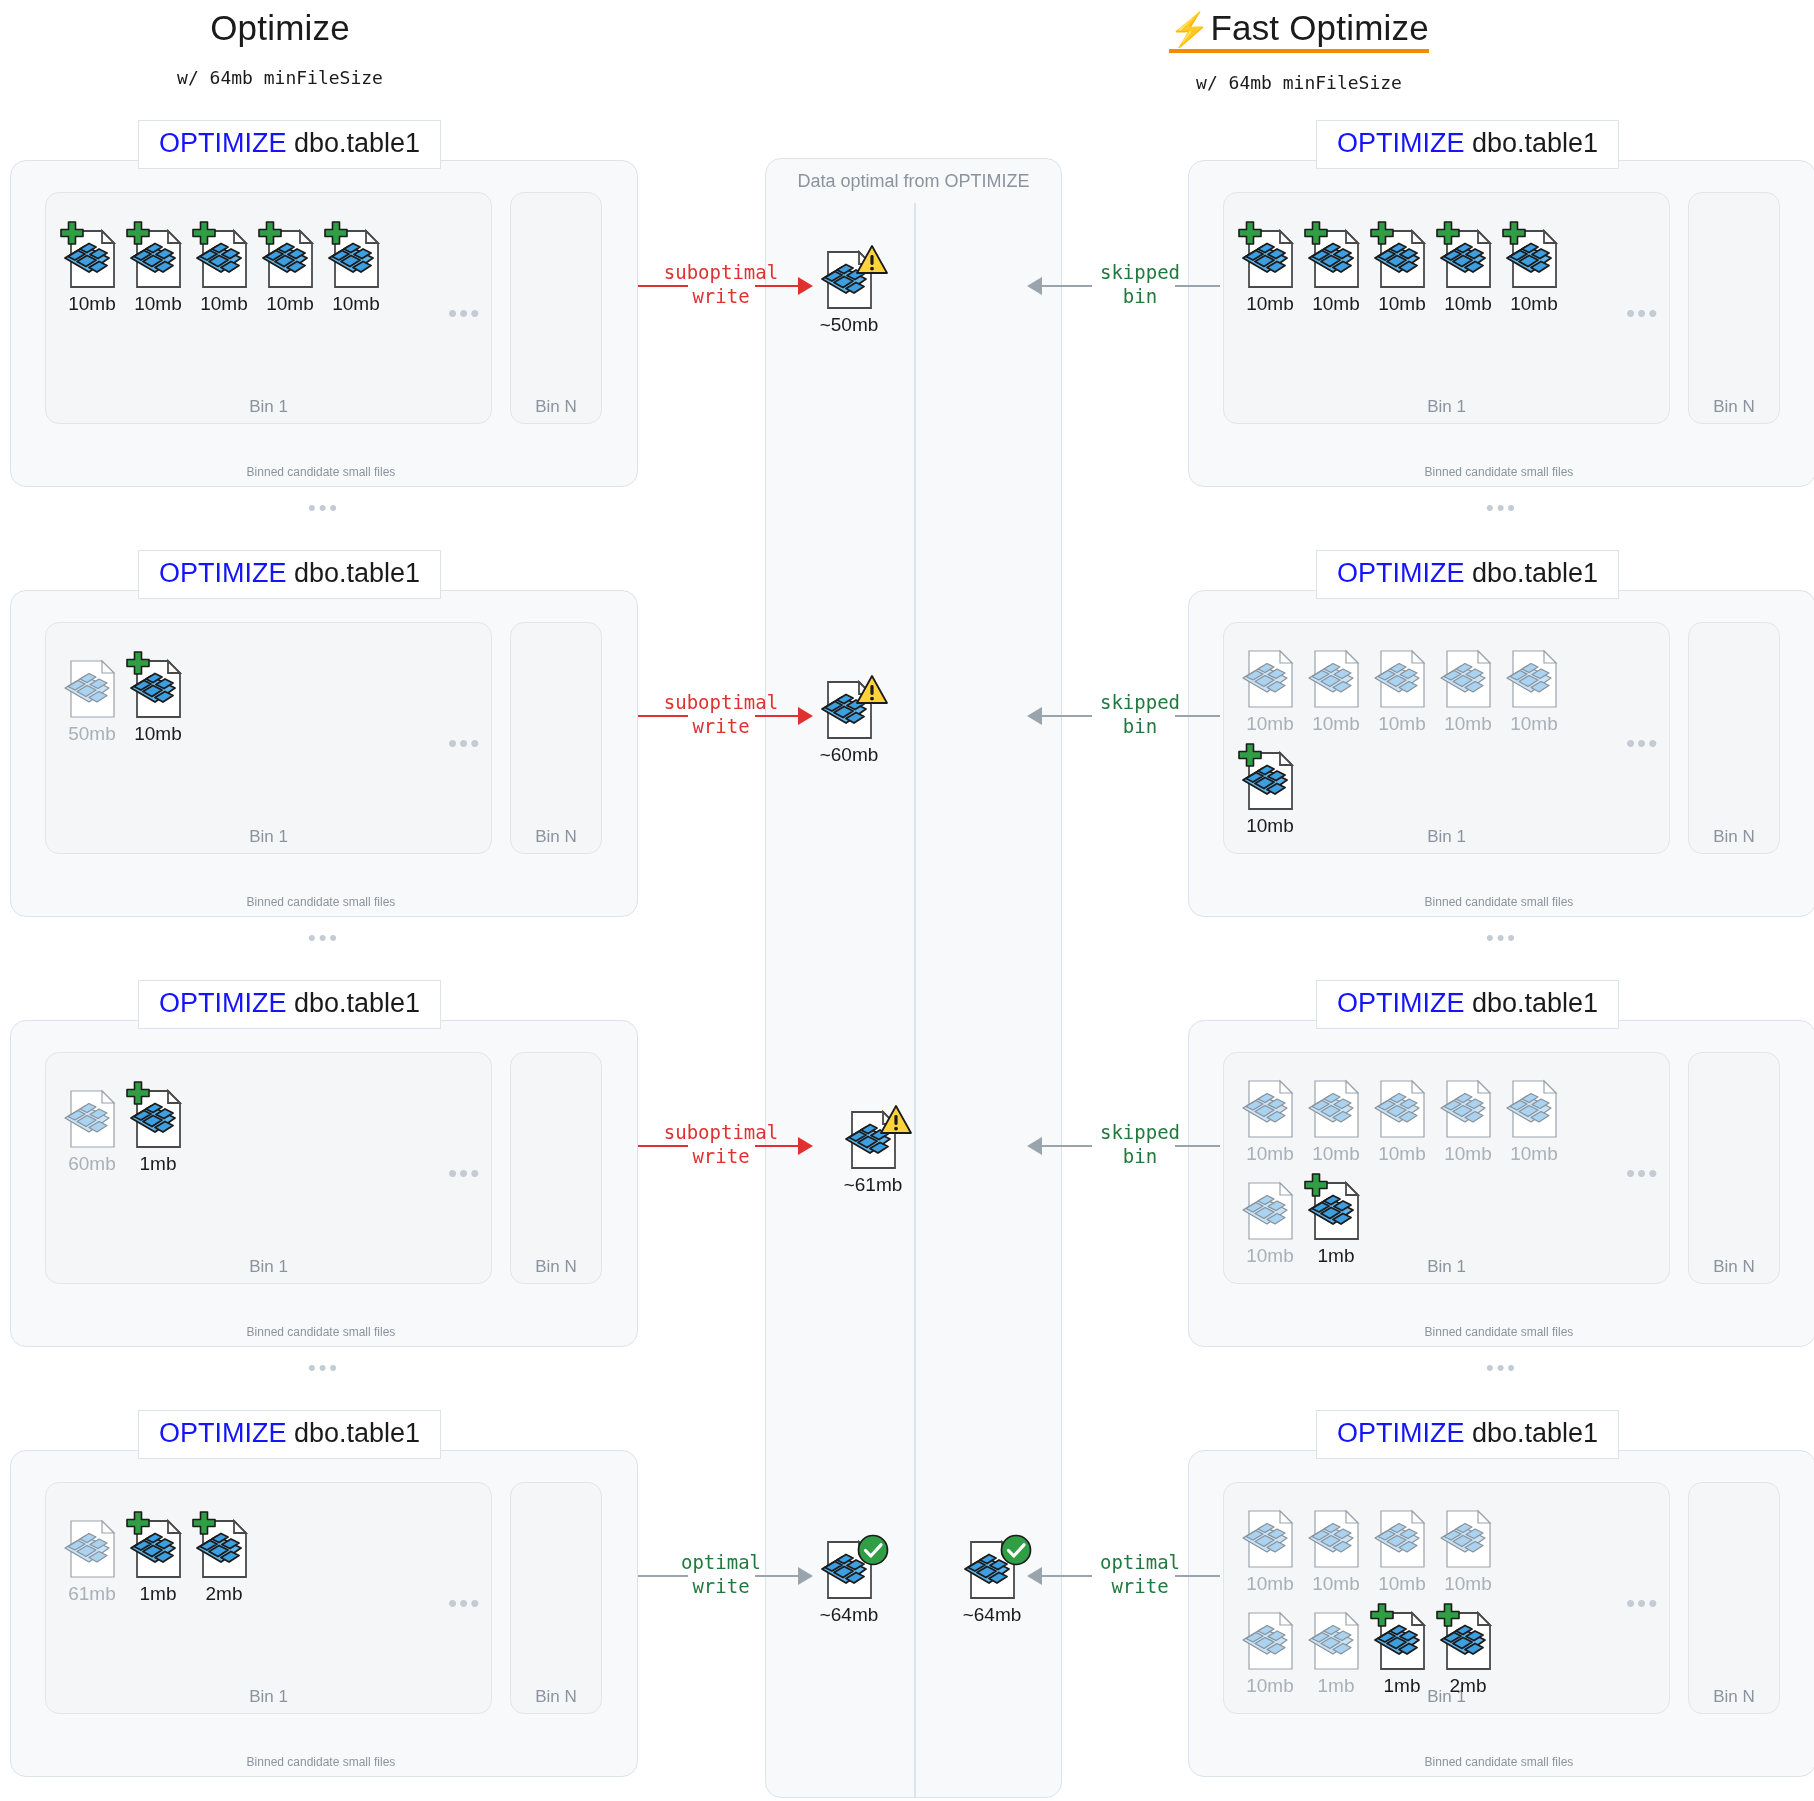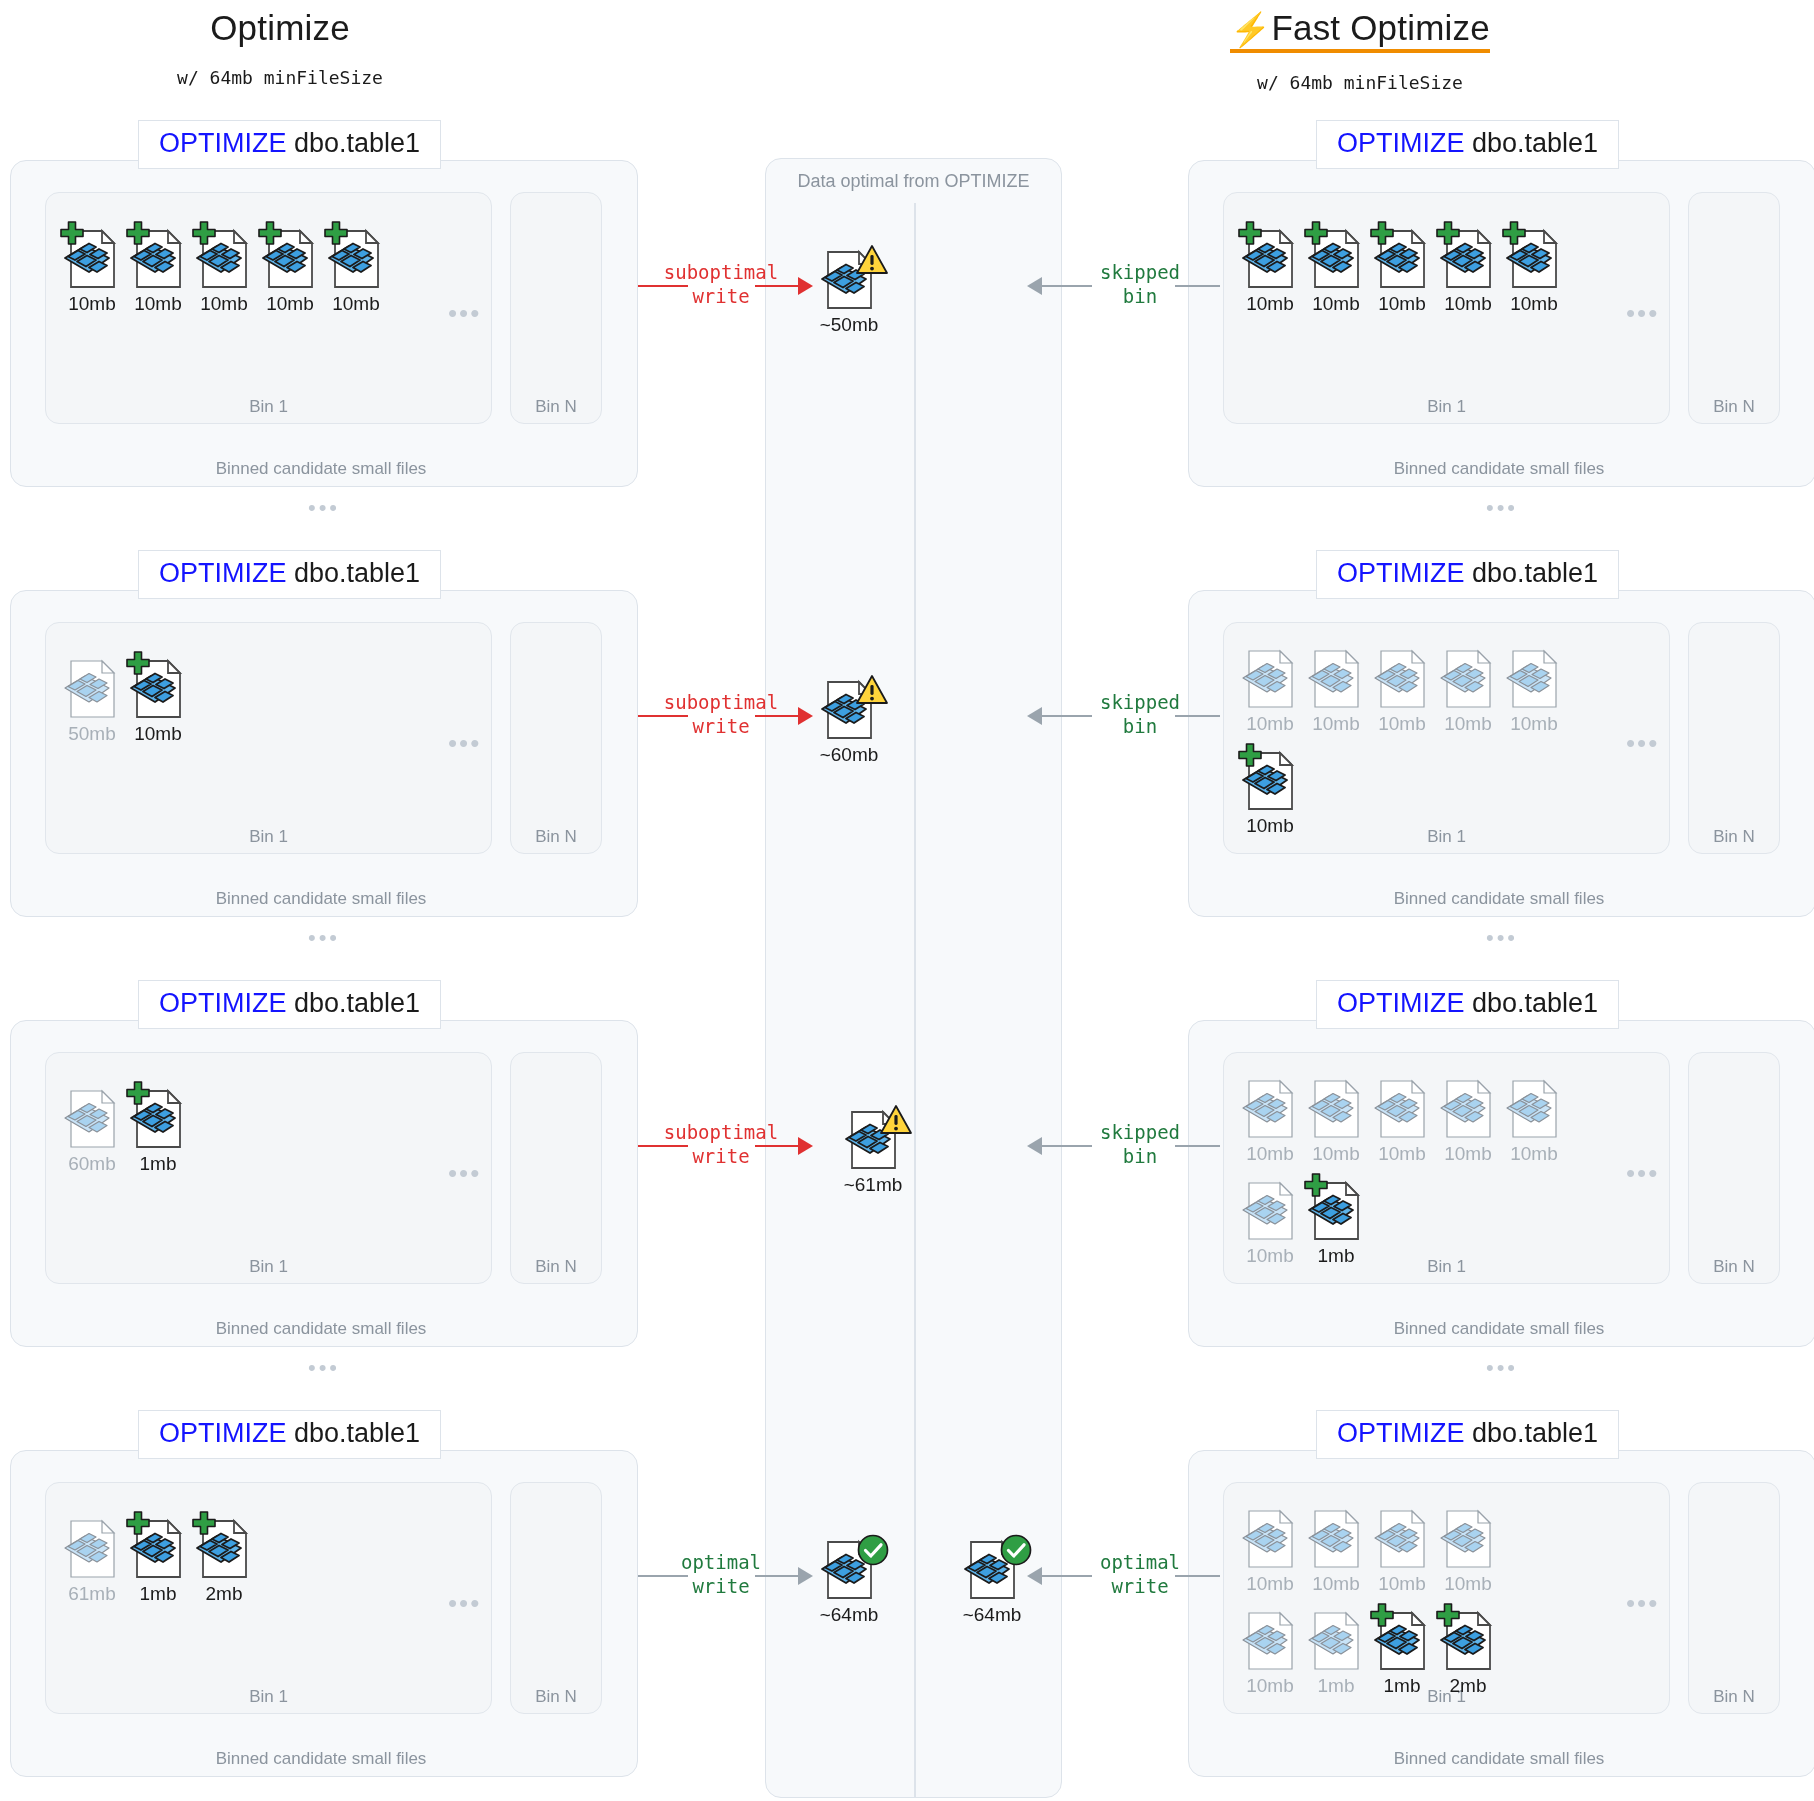--- a/index.html
+++ b/index.html
@@ -29,21 +29,21 @@
 
   
   .group {
     position:absolute;
     background:#f7f9fb;
     border:1.6px solid #dde3ea;
     border-radius:16px;
   }
   .group-label {
     position:absolute; bottom:7px; left:0; right:6px;
-    text-align:center; font-size:17px; color:#8b949e;
+    text-align:center; font-size:12px; color:#8b949e;
   }
   .opt-badge {
     position:absolute;
     background:#ffffff;
     border:1.6px solid #dde3ea;
     padding:9px 20px 11px 20px;
     font-size:27px;
     white-space:nowrap;
     z-index:6;
     line-height:1;
@@ -109,21 +109,21 @@
   .badge-svg { position:absolute; top:-6px; right:-12px; }
 </style>
 </head>
 <body>
 
 <div class="col-header" style="left:85px; top:8px; width:390px;">
   <div class="h-title">Optimize</div>
   <div class="h-sub">w/ 64mb minFileSize</div>
 </div>
 
-<div class="col-header" style="left:1165px; top:8px; width:390px;">
+<div class="col-header" style="left:1104px; top:8px; width:390px;">
   <div>
     <span class="h-title fast"><span class="bolt">⚡</span><span>Fast Optimize</span></span>
   </div>
   <div class="h-sub">w/ 64mb minFileSize</div>
 </div>
 
 <div class="stream" style="left:765px; top:158px; width:297px; height:1640px;">
   <div class="stream-title">Data optimal from OPTIMIZE</div>
   <div class="stream-div" style="left:148px; top:44px; bottom:0;"></div>
 </div>

